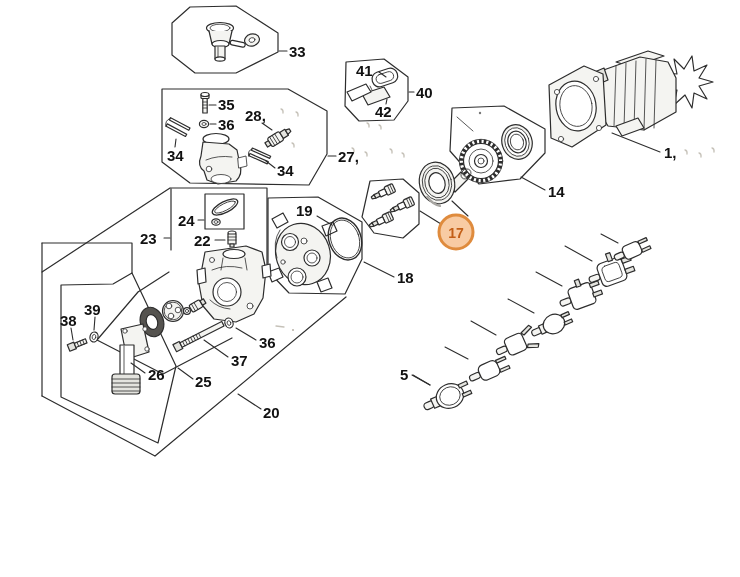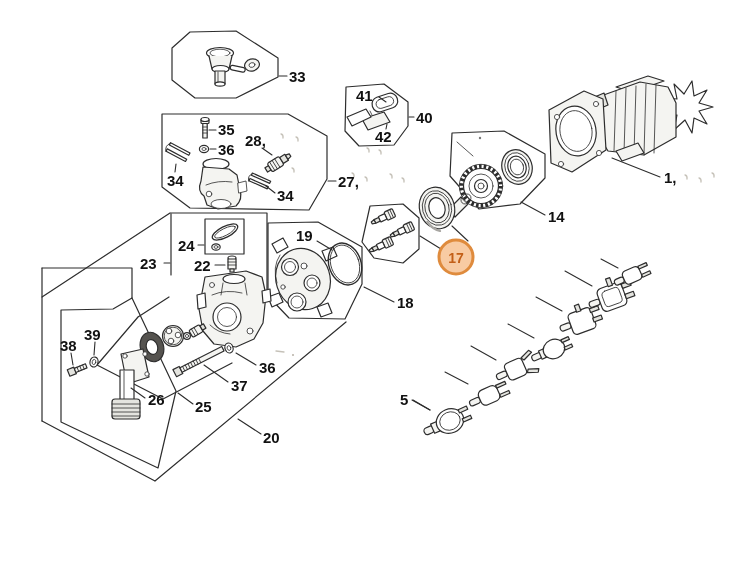--- a/index.html
+++ b/index.html
@@ -1,17 +1,17 @@
 <!DOCTYPE html>
 <html><head>
 <meta charset="utf-8">
 <style>
   html,body{margin:0;padding:0;background:#fff;}
   .stage{position:relative;width:740px;height:461px;background:#ffffff;overflow:hidden;
-         font-family:"Liberation Sans",sans-serif;margin-top:25px;}
+         font-family:"Liberation Sans",sans-serif;}
   svg{position:absolute;left:0;top:0;}
   .ln{fill:none;stroke:#2d2d2d;stroke-width:1.2;stroke-linejoin:round;stroke-linecap:round;}
   .thin{stroke-width:0.8;}
   .fw{fill:#ffffff;}
   .fl{fill:#f4f4f1;}
   .fg{fill:#e4e4df;}
   .ld{fill:none;stroke:#2d2d2d;stroke-width:1.1;stroke-linecap:round;}
   .lbl{font:bold 15px "Liberation Sans",sans-serif;fill:#111;}
   .ghost{fill:none;stroke:#b7b1a6;stroke-width:1.3;opacity:.8;stroke-linecap:round;}
   .shade{fill:none;stroke:#a8a6a2;stroke-width:2.2;stroke-linecap:round;}

